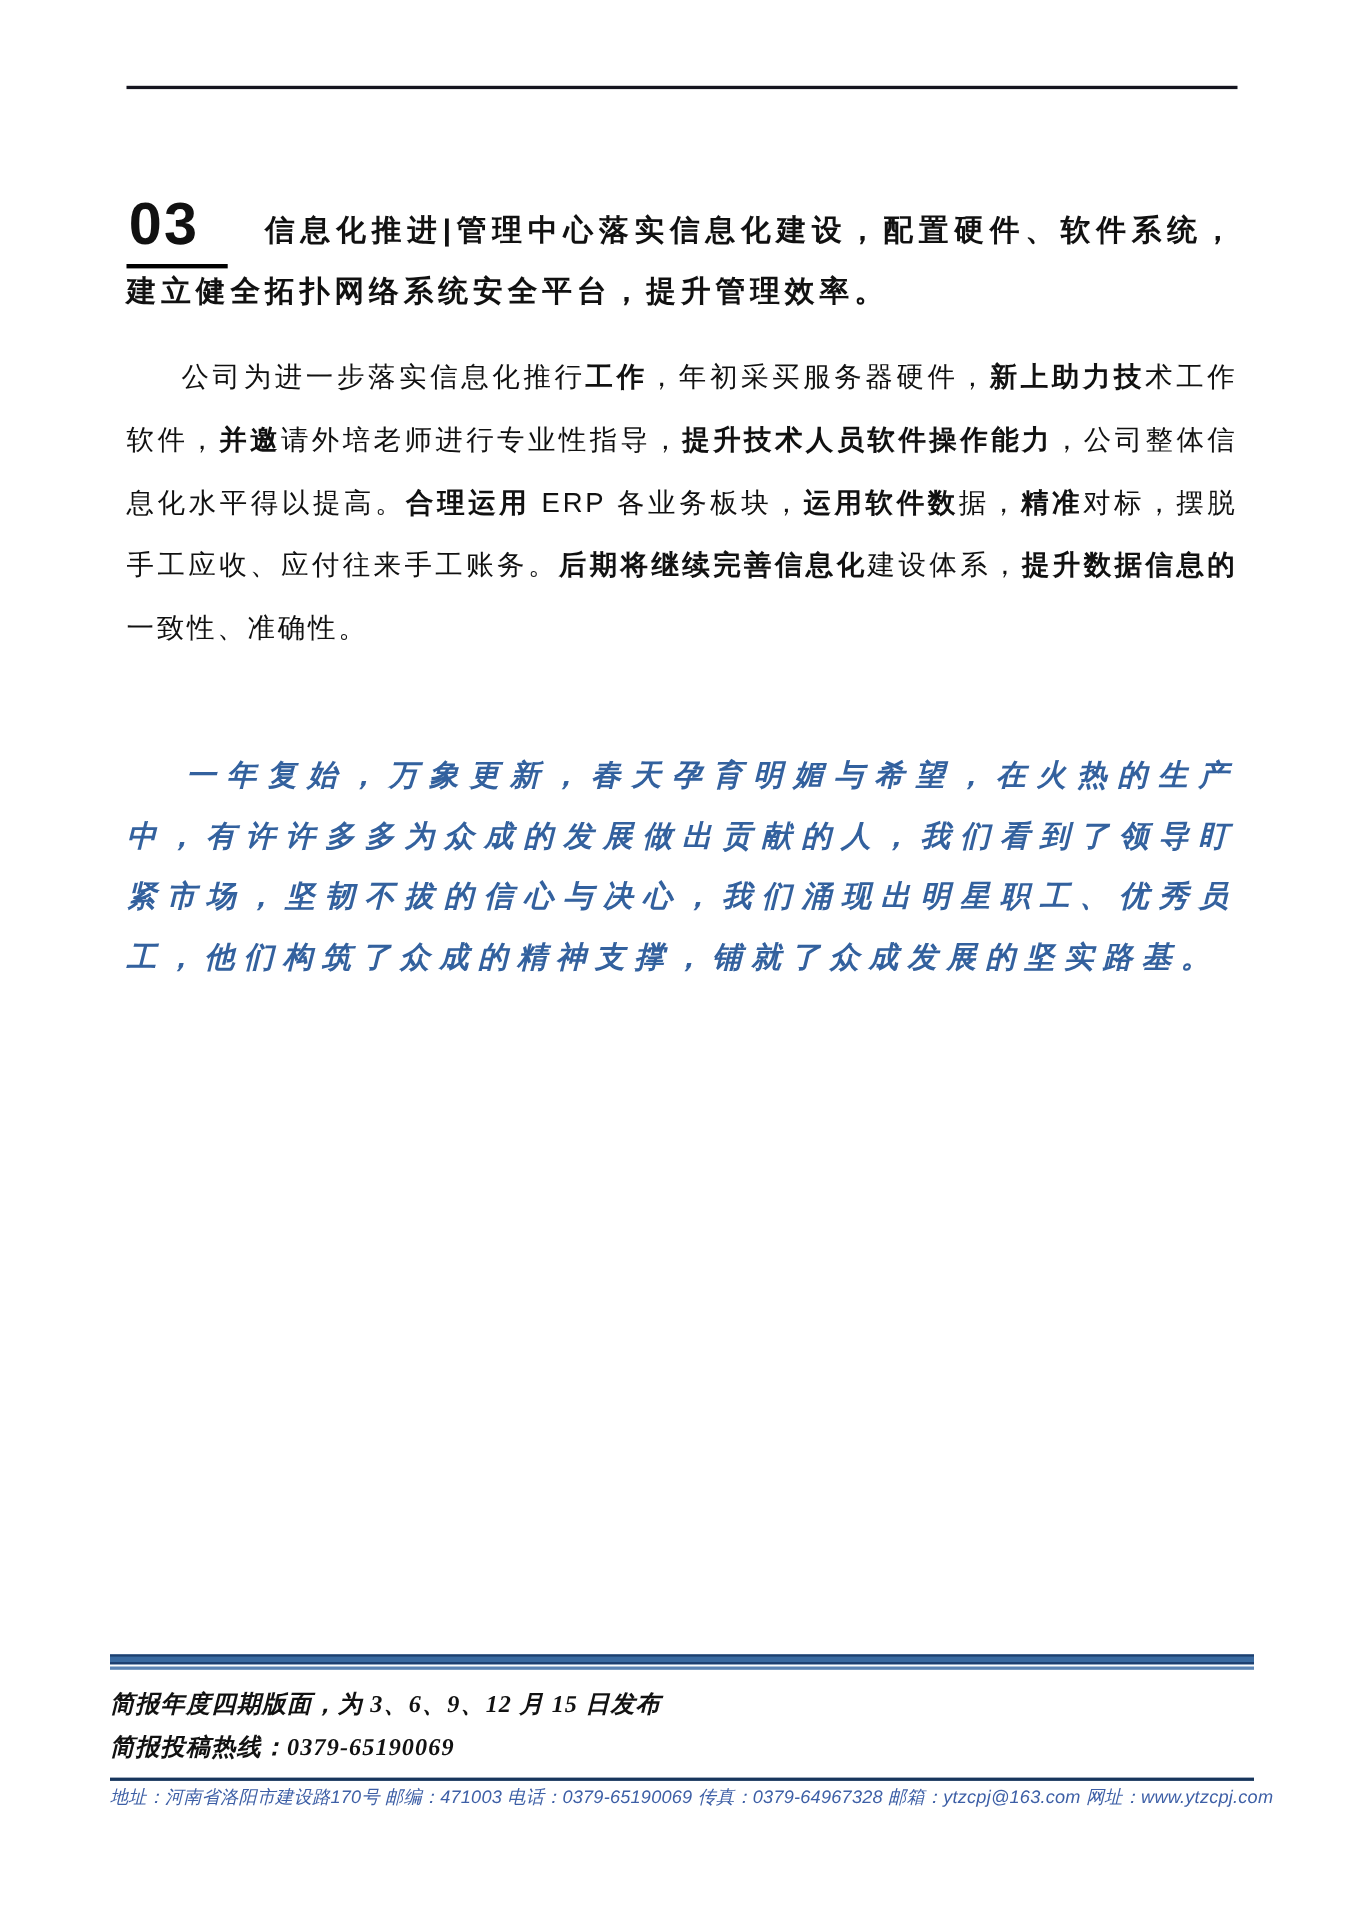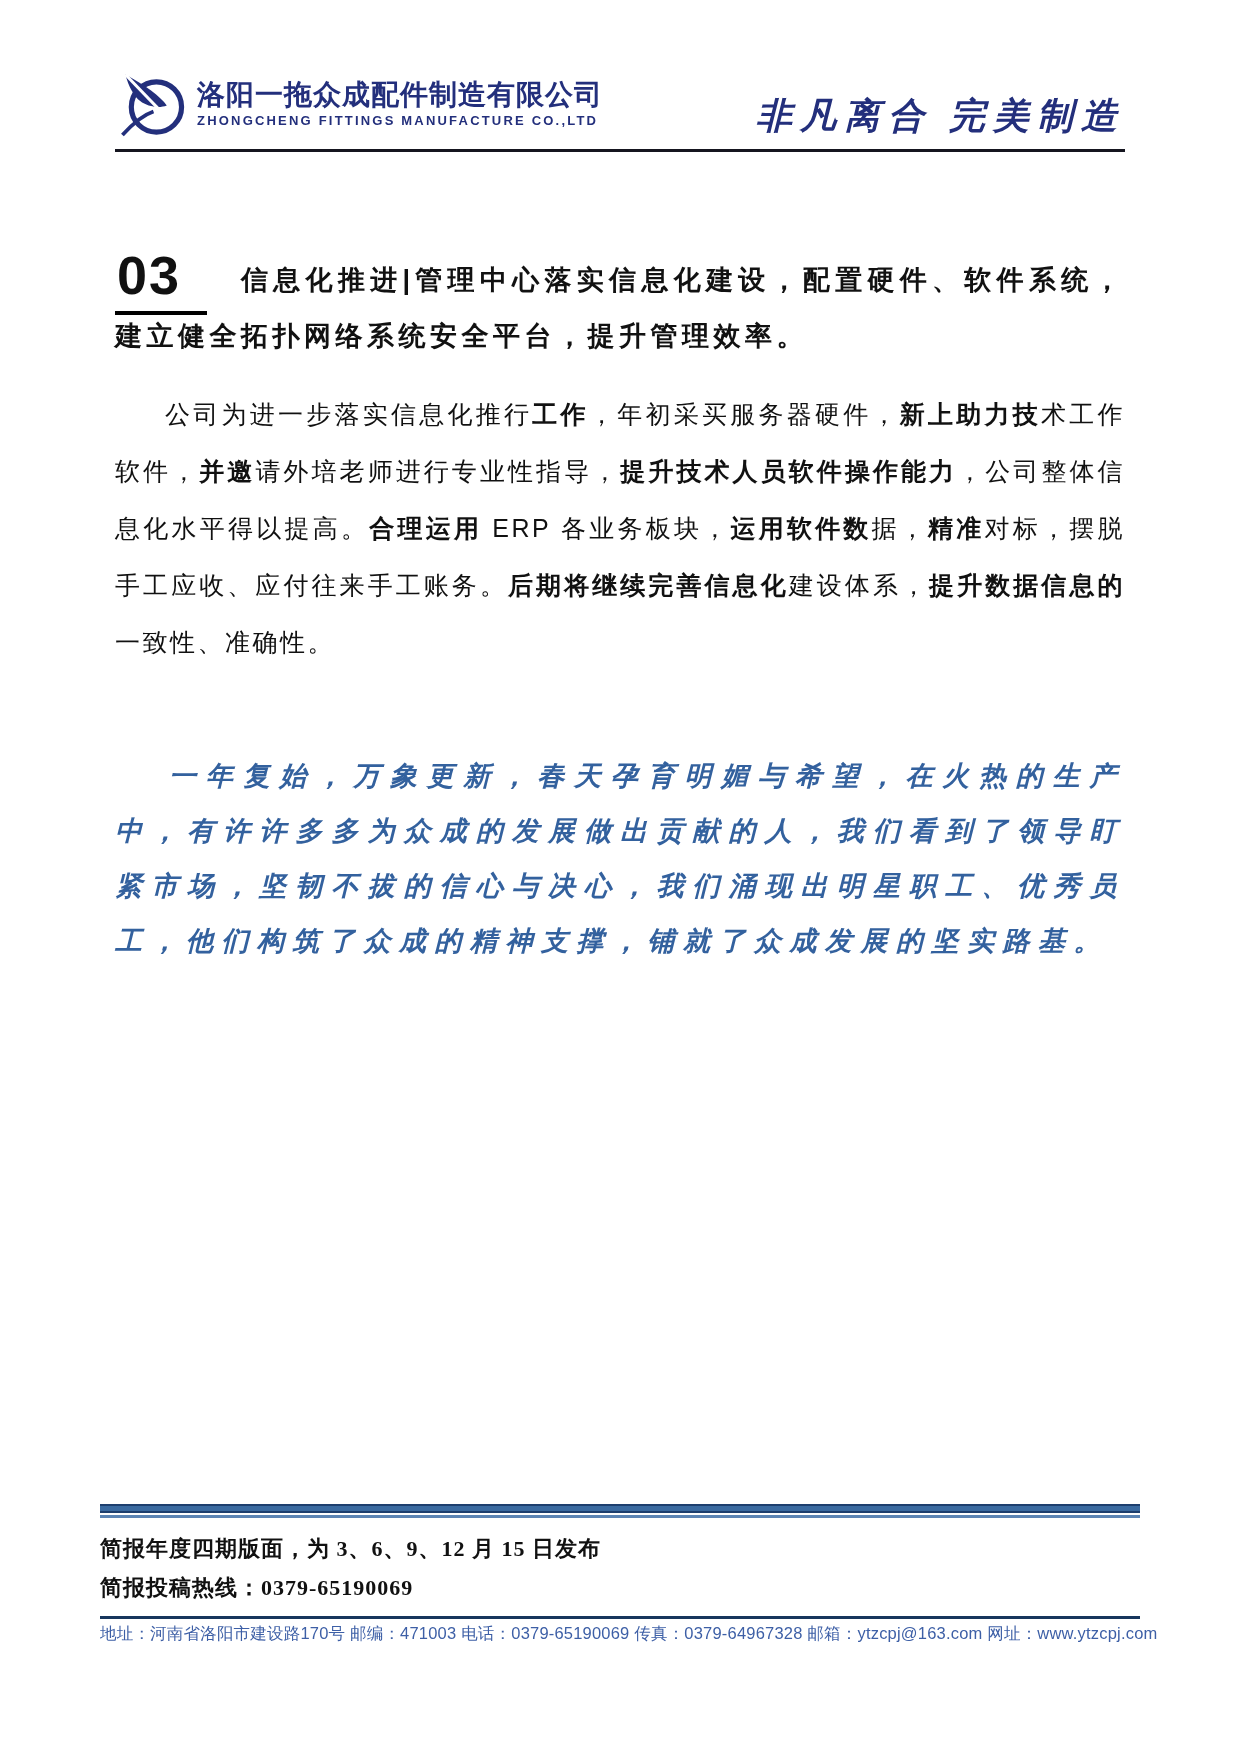--- a/index.html
+++ b/index.html
@@ -39,53 +39,36 @@
              text-align:justify;text-indent:126px;word-break:break-all;}
   .body-para{margin-top:22px;font-size:25px;line-height:57px;letter-spacing:2.5px;
              text-align:justify;text-indent:2em;word-break:break-all;}
   .body-para .b{font-weight:800;}
   .blue-para{margin-top:78px;font-size:27px;font-weight:700;color:var(--steel);
              line-height:55px;letter-spacing:8.5px;text-align:justify;text-indent:2em;word-break:break-all;font-style:italic;}
   .big-quote{margin-top:88px;font-size:47px;font-weight:700;font-style:italic;color:var(--steel);
              line-height:104px;letter-spacing:6px;text-indent:118px;word-break:break-all;}
 
   
-  .footer{position:absolute;left:0;top:1504px;width:100%;padding:0 100px;}
+  .footer{position:absolute;left:0;top:1504px;width:100%;padding:0 100px;font-style:italic;}
   .band{height:9px;background:var(--band);border-top:2px solid var(--band-edge);border-bottom:2px solid var(--band-edge);}
   .band2{height:3px;background:var(--band2);margin-top:2px;}
   .pub-line{margin-top:16px;font-family:"Liberation Serif",serif;font-weight:700;font-size:22px;letter-spacing:1px;}
   .hot-line{margin-top:9px;font-family:"Liberation Serif",serif;font-weight:700;font-size:22px;letter-spacing:1px;}
   .footer-rule{margin-top:13px;border-top:3px solid var(--rule-navy);}
   .page-num{text-align:center;font-family:"Liberation Serif",serif;font-size:17px;margin-top:2px;color:#111;}
   .addr-cn{margin-top:4px;font-size:16.5px;color:var(--footer-blue);letter-spacing:0.2px;white-space:nowrap;}
   .addr-en{margin-top:7px;font-size:13.5px;color:var(--footer-light);letter-spacing:0.2px;white-space:nowrap;}
 </style>
 </head>
 <body>
 
 <div class="page">
 
   <div class="header">
-    <div class="header-row">
-      <div class="brand">
-        <span class="logo-mark">
-          <svg viewBox="0 0 100 92" width="74" height="68" aria-hidden="true">
-            <circle cx="56" cy="50" r="34" fill="none" stroke="#232f7c" stroke-width="7"></circle>
-            <path d="M14 6 C40 20, 62 36, 70 48 C60 52, 44 50, 34 42 C26 36, 18 22, 14 6 Z" fill="#232f7c"></path>
-            <path d="M14 6 L64 58" stroke="#ffffff" stroke-width="4" fill="none"></path>
-            <path d="M10 88 C26 70, 40 60, 52 56" stroke="#232f7c" stroke-width="5" fill="none"></path>
-          </svg>
-        </span>
-        <div class="brand-text">
-          <div class="brand-cn">洛阳一拖众成配件制造有限公司</div>
-          <div class="brand-en">ZHONGCHENG FITTINGS MANUFACTURE CO.,LTD</div>
-        </div>
-      </div>
-      <div class="slogan">非凡离合 完美制造</div>
-    </div>
     <div class="header-rule"></div>
   </div>
 
   <div class="main">
 
     <div class="section">
       <div class="sec-num">03</div>
       <p class="sec-title">信息化推进|管理中心落实信息化建设，配置硬件、软件系统，建立健全拓扑网络系统安全平台，提升管理效率。</p>
     </div>
 

